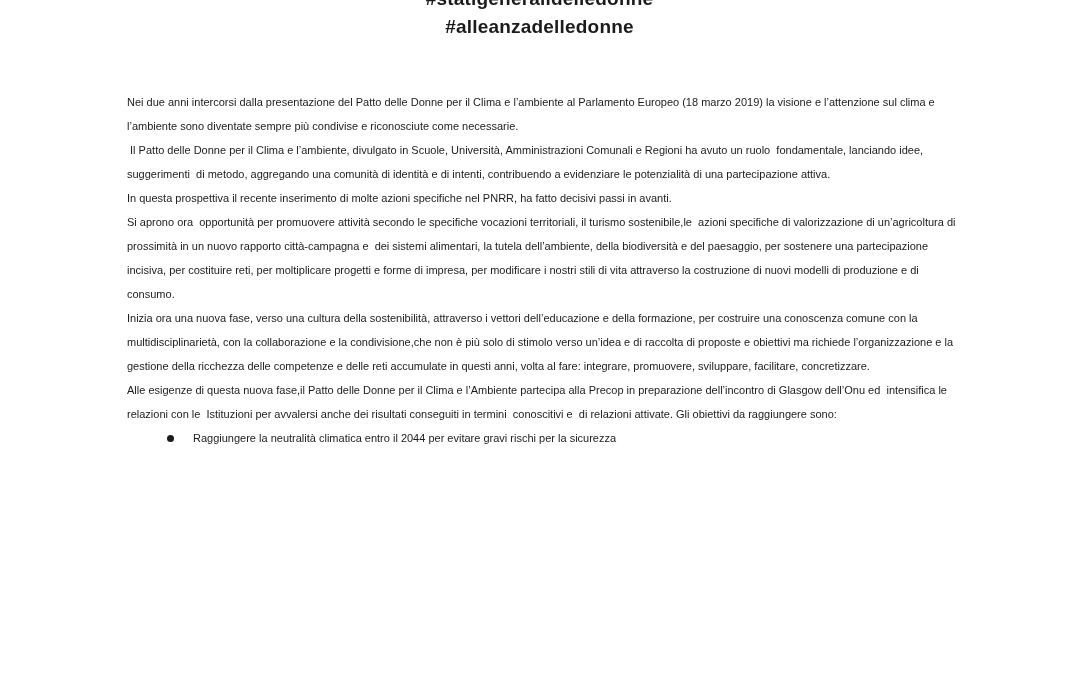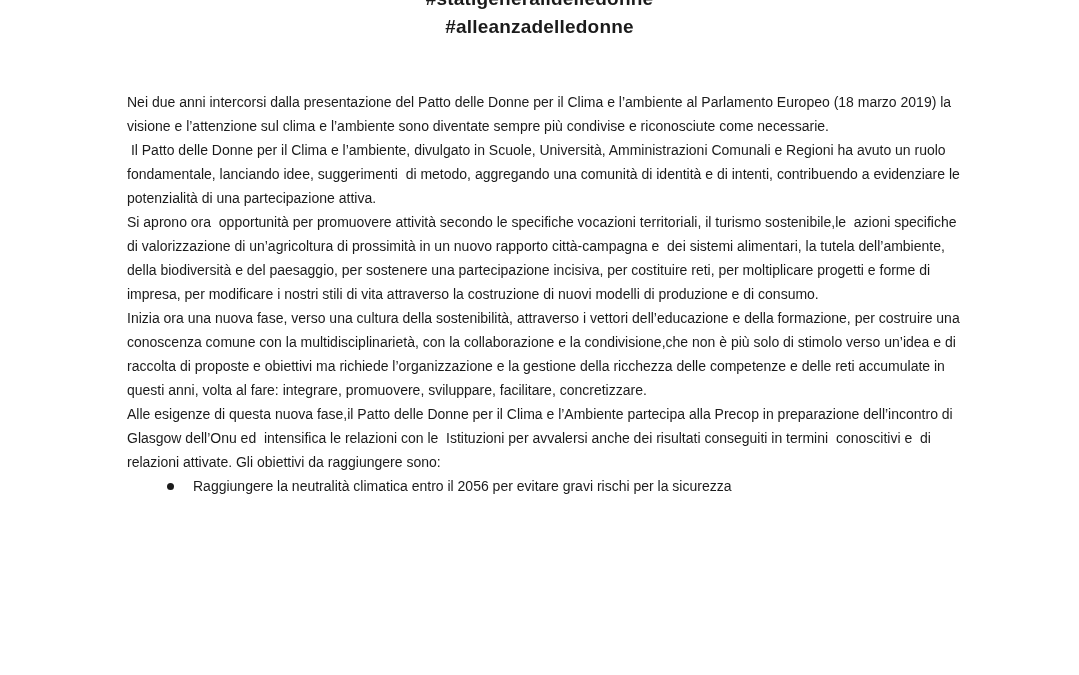--- a/index.html
+++ b/index.html
@@ -28,21 +28,21 @@
     letter-spacing: 0.2px;
   }
   .hashtag-line {
     white-space: nowrap;
   }
   .doc-body {
     position: absolute;
     top: 90px;
     left: 127px;
     width: 834px;
-    font-size: 14px;
+    font-size: 11px;
     line-height: 24px;
   }
   .doc-body p {
     margin: 0;
     white-space: pre-wrap;   
   }
   .bullet-row {
     display: flex;
     align-items: flex-start;
     padding-left: 40px;
@@ -63,23 +63,24 @@
 <div class="page">
 
   <div class="hashtags">
     <div class="hashtag-line">#statigeneralidelledonne</div>
     <div class="hashtag-line">#alleanzadelledonne</div>
   </div>
 
   <div class="doc-body">
     <p>Nei due anni intercorsi dalla presentazione del Patto delle Donne per il Clima e l’ambiente al Parlamento Europeo (18 marzo 2019) la visione e l’attenzione sul clima e l’ambiente sono diventate sempre più condivise e riconosciute come necessarie.</p>
     <p> Il Patto delle Donne per il Clima e l’ambiente, divulgato in Scuole, Università, Amministrazioni Comunali e Regioni ha avuto un ruolo  fondamentale, lanciando idee, suggerimenti  di metodo, aggregando una comunità di identità e di intenti, contribuendo a evidenziare le potenzialità di una partecipazione attiva.</p>
+    <p>In questa prospettiva il recente inserimento di molte azioni specifiche nel PNRR, ha fatto decisivi passi in avanti.</p>
     <p>Si aprono ora  opportunità per promuovere attività secondo le specifiche vocazioni territoriali, il turismo sostenibile,le  azioni specifiche di valorizzazione di un’agricoltura di prossimità in un nuovo rapporto città-campagna e  dei sistemi alimentari, la tutela dell’ambiente, della biodiversità e del paesaggio, per sostenere una partecipazione incisiva, per costituire reti, per moltiplicare progetti e forme di impresa, per modificare i nostri stili di vita attraverso la costruzione di nuovi modelli di produzione e di consumo.</p>
     <p>Inizia ora una nuova fase, verso una cultura della sostenibilità, attraverso i vettori dell’educazione e della formazione, per costruire una conoscenza comune con la multidisciplinarietà, con la collaborazione e la condivisione,che non è più solo di stimolo verso un’idea e di raccolta di proposte e obiettivi ma richiede l’organizzazione e la gestione della ricchezza delle competenze e delle reti accumulate in questi anni, volta al fare: integrare, promuovere, sviluppare, facilitare, concretizzare.</p>
     <p>Alle esigenze di questa nuova fase,il Patto delle Donne per il Clima e l’Ambiente partecipa alla Precop in preparazione dell’incontro di Glasgow dell’Onu ed  intensifica le relazioni con le  Istituzioni per avvalersi anche dei risultati conseguiti in termini  conoscitivi e  di relazioni attivate. Gli obiettivi da raggiungere sono:</p>
 
     <div class="bullet-row">
       <span class="bullet-dot"></span>
-      <span>Raggiungere la neutralità climatica entro il 2056 per evitare gravi rischi per la sicurezza</span>
+      <span>Raggiungere la neutralità climatica entro il 2044 per evitare gravi rischi per la sicurezza</span>
     </div>
   </div>
 
 </div>
 
 </body></html>

